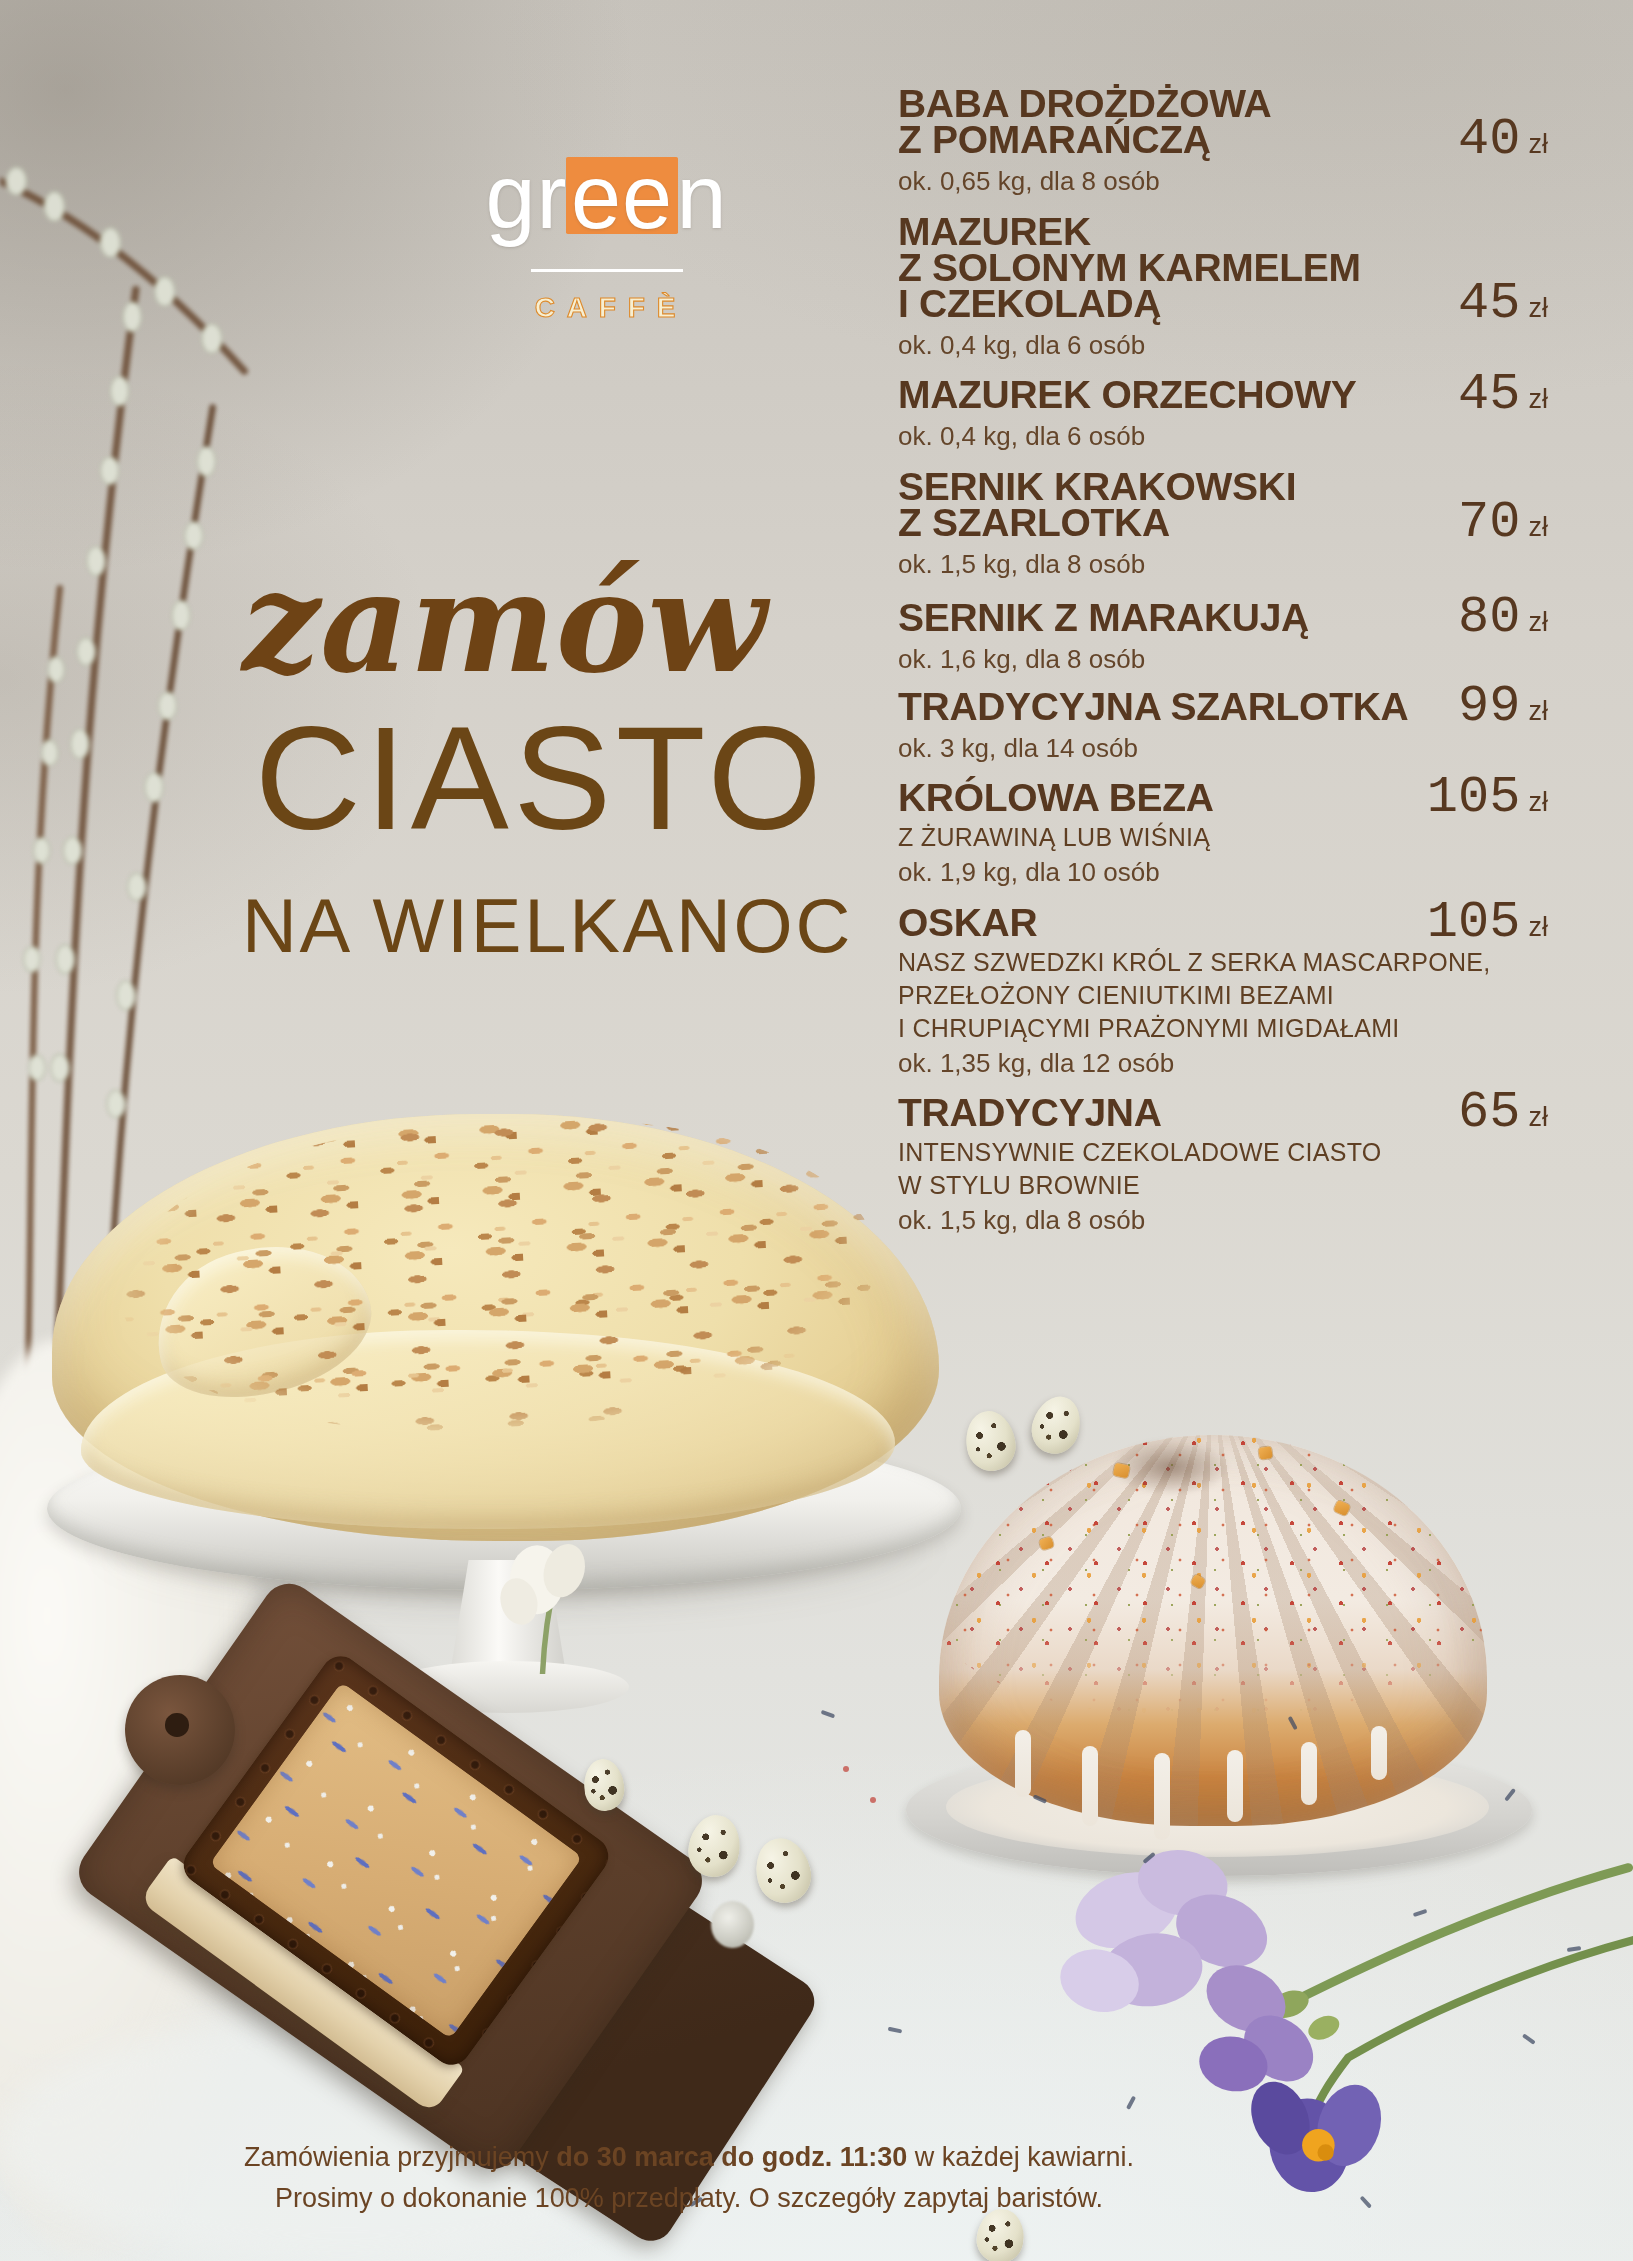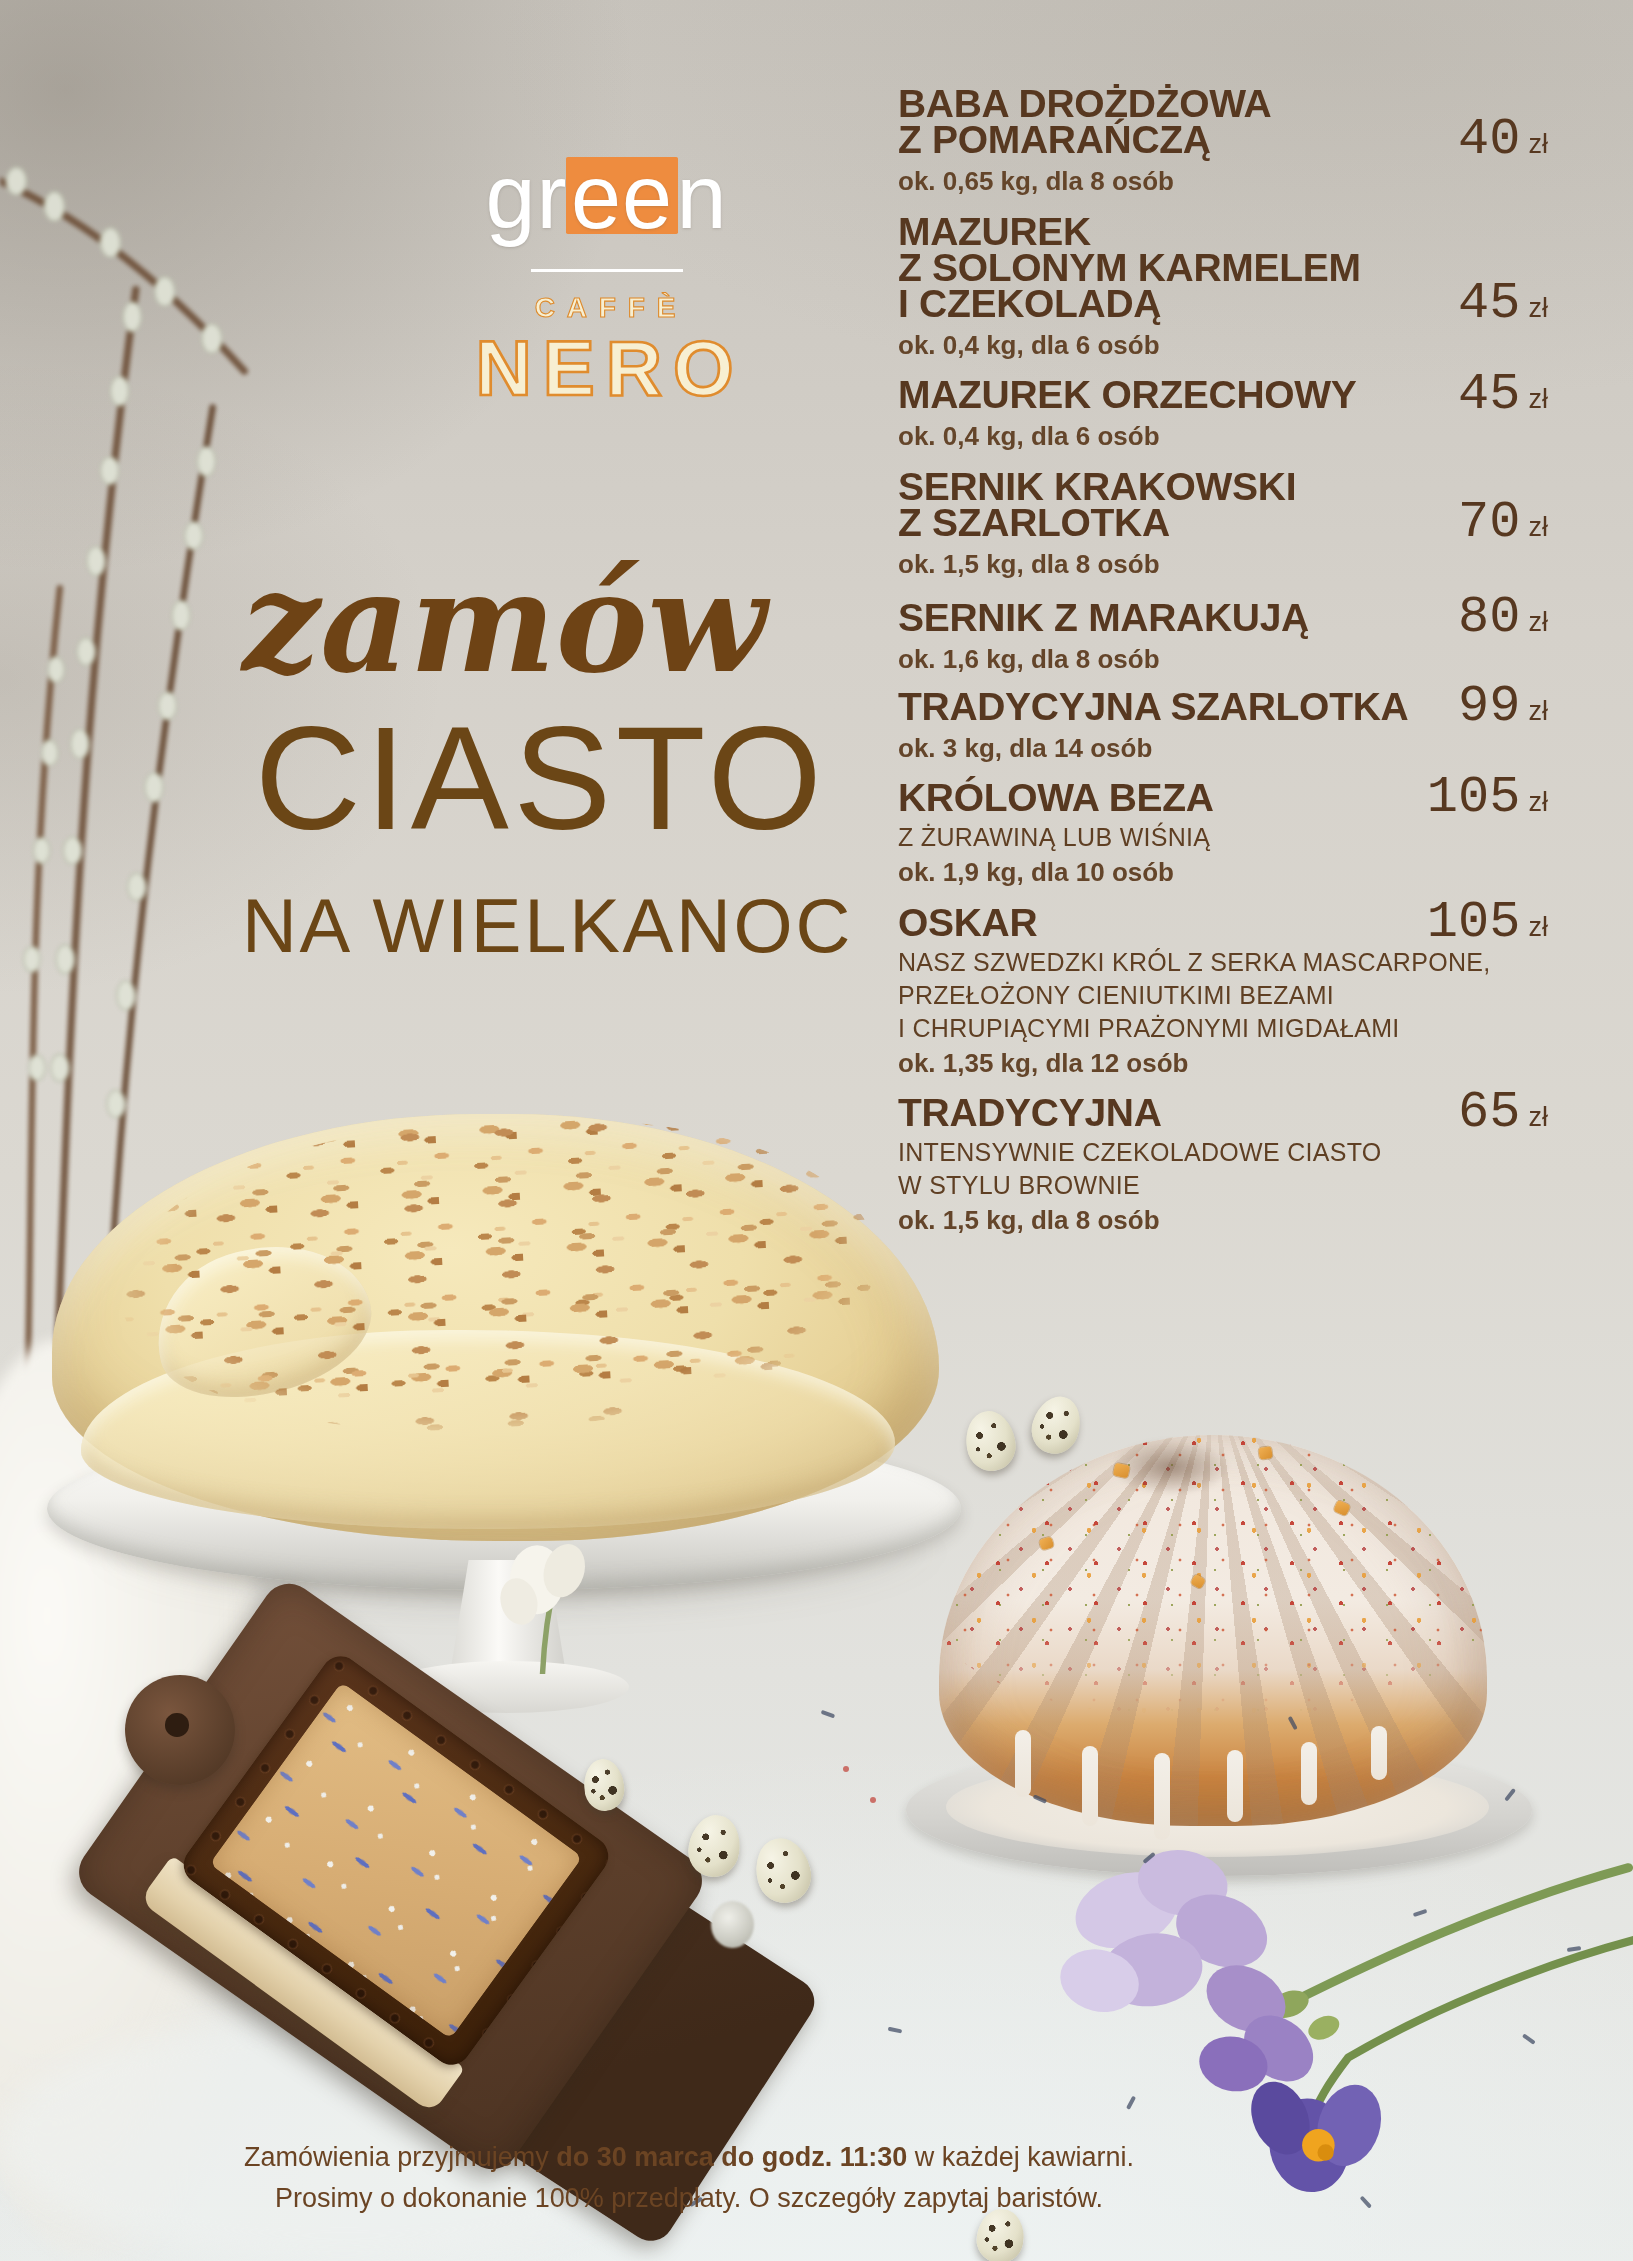--- a/index.html
+++ b/index.html
@@ -153,21 +153,21 @@
   .title-sub{font-size:76px;line-height:1;letter-spacing:2.7px;font-weight:400;margin-top:36px;white-space:nowrap;}
 
   .menu{left:898px;top:86px;width:650px;height:1176px;z-index:10;color:#573820;}
   .menu-item{position:absolute;left:0;width:100%;}
   .name-wrap{position:relative;padding-right:197px;}
   .nl{font-size:39px;line-height:36px;font-weight:700;letter-spacing:-0.3px;white-space:nowrap;}
   .price{position:absolute;right:0;bottom:-8.1px;white-space:nowrap;color:#573820;}
   .price .num{font-size:52px;font-weight:300;line-height:1;font-family:Liberation Mono, monospace;}
   .price .cur{font-size:27px;font-weight:400;margin-left:8.1px;}
   .dl{font-size:25px;line-height:33px;font-weight:400;color:#5f3f23;letter-spacing:0.3px;margin-top:4.5px;margin-bottom:-4.5px;}
-  .sz{font-size:26px;line-height:33px;font-weight:700;color:#64452a;margin-top:7.2px;}
+  .sz{font-size:26px;line-height:33px;font-weight:400;color:#64452a;margin-top:7.2px;}
 
   .footer{left:0;top:2137px;width:1378px;text-align:center;z-index:10;
     font-size:27px;line-height:41px;color:#6b4423;}
   .footer b{font-weight:700;}
 </style>
 </head>
 <body>
 
 <div id="poster">
 
@@ -299,21 +299,20 @@
   <div class="abs speck" style="left:1503px;top:1793px;transform:rotate(-52deg);"></div>
   <div class="abs speck" style="left:821px;top:1712px;transform:rotate(20deg);"></div>
   <div class="abs speck" style="left:1567px;top:1947px;transform:rotate(-8deg);"></div>
   <div class="abs crumb" style="left:843px;top:1766px;"></div>
   <div class="abs crumb" style="left:870px;top:1797px;"></div>
 
   <div class="abs logo">
     <div class="logo-green"><span>gr</span><span class="logo-ee">ee</span><span>n</span></div>
     <div class="logo-divider"></div>
     <div class="logo-caffe">CAFFÈ</div>
-    <div class="logo-nero">NERO</div>
   </div>
 
   <div class="abs title">
     <div class="title-script">zamów</div>
     <div class="title-main">CIASTO</div>
     <div class="title-sub">NA WIELKANOC</div>
   </div>
 
   <div class="abs menu">
 

